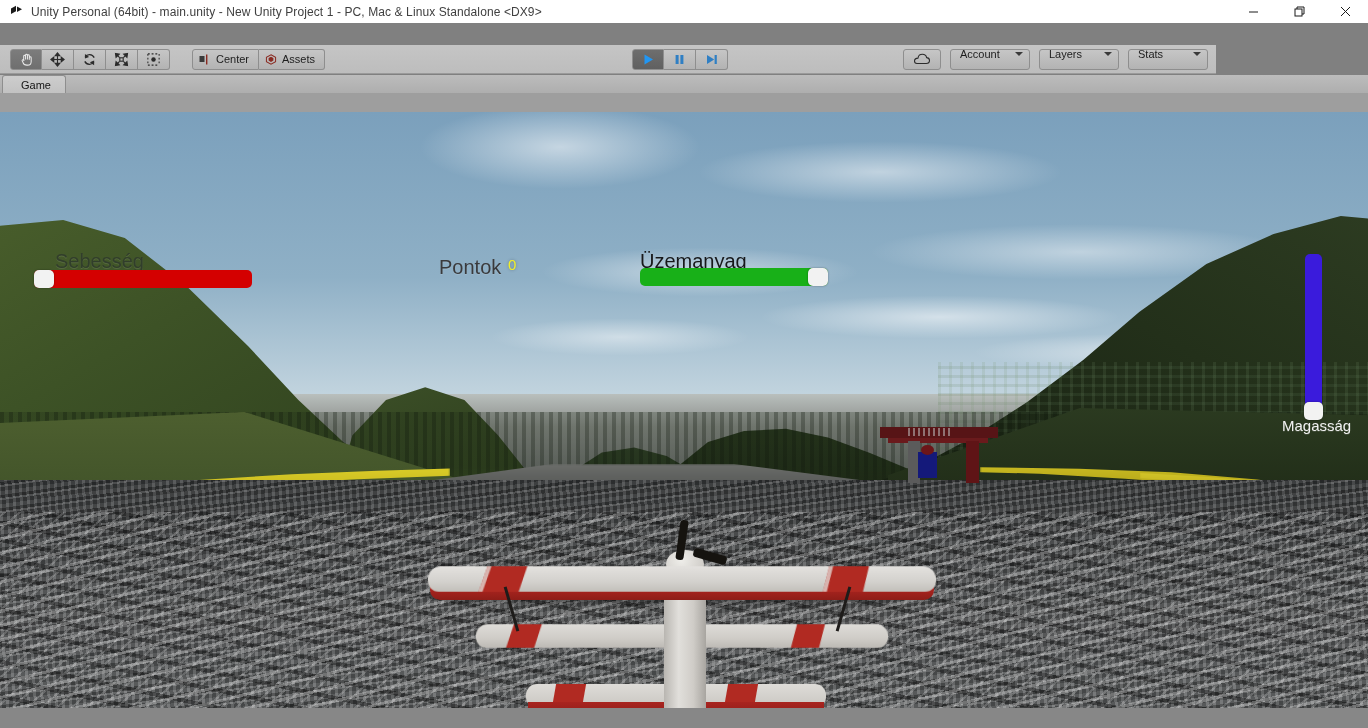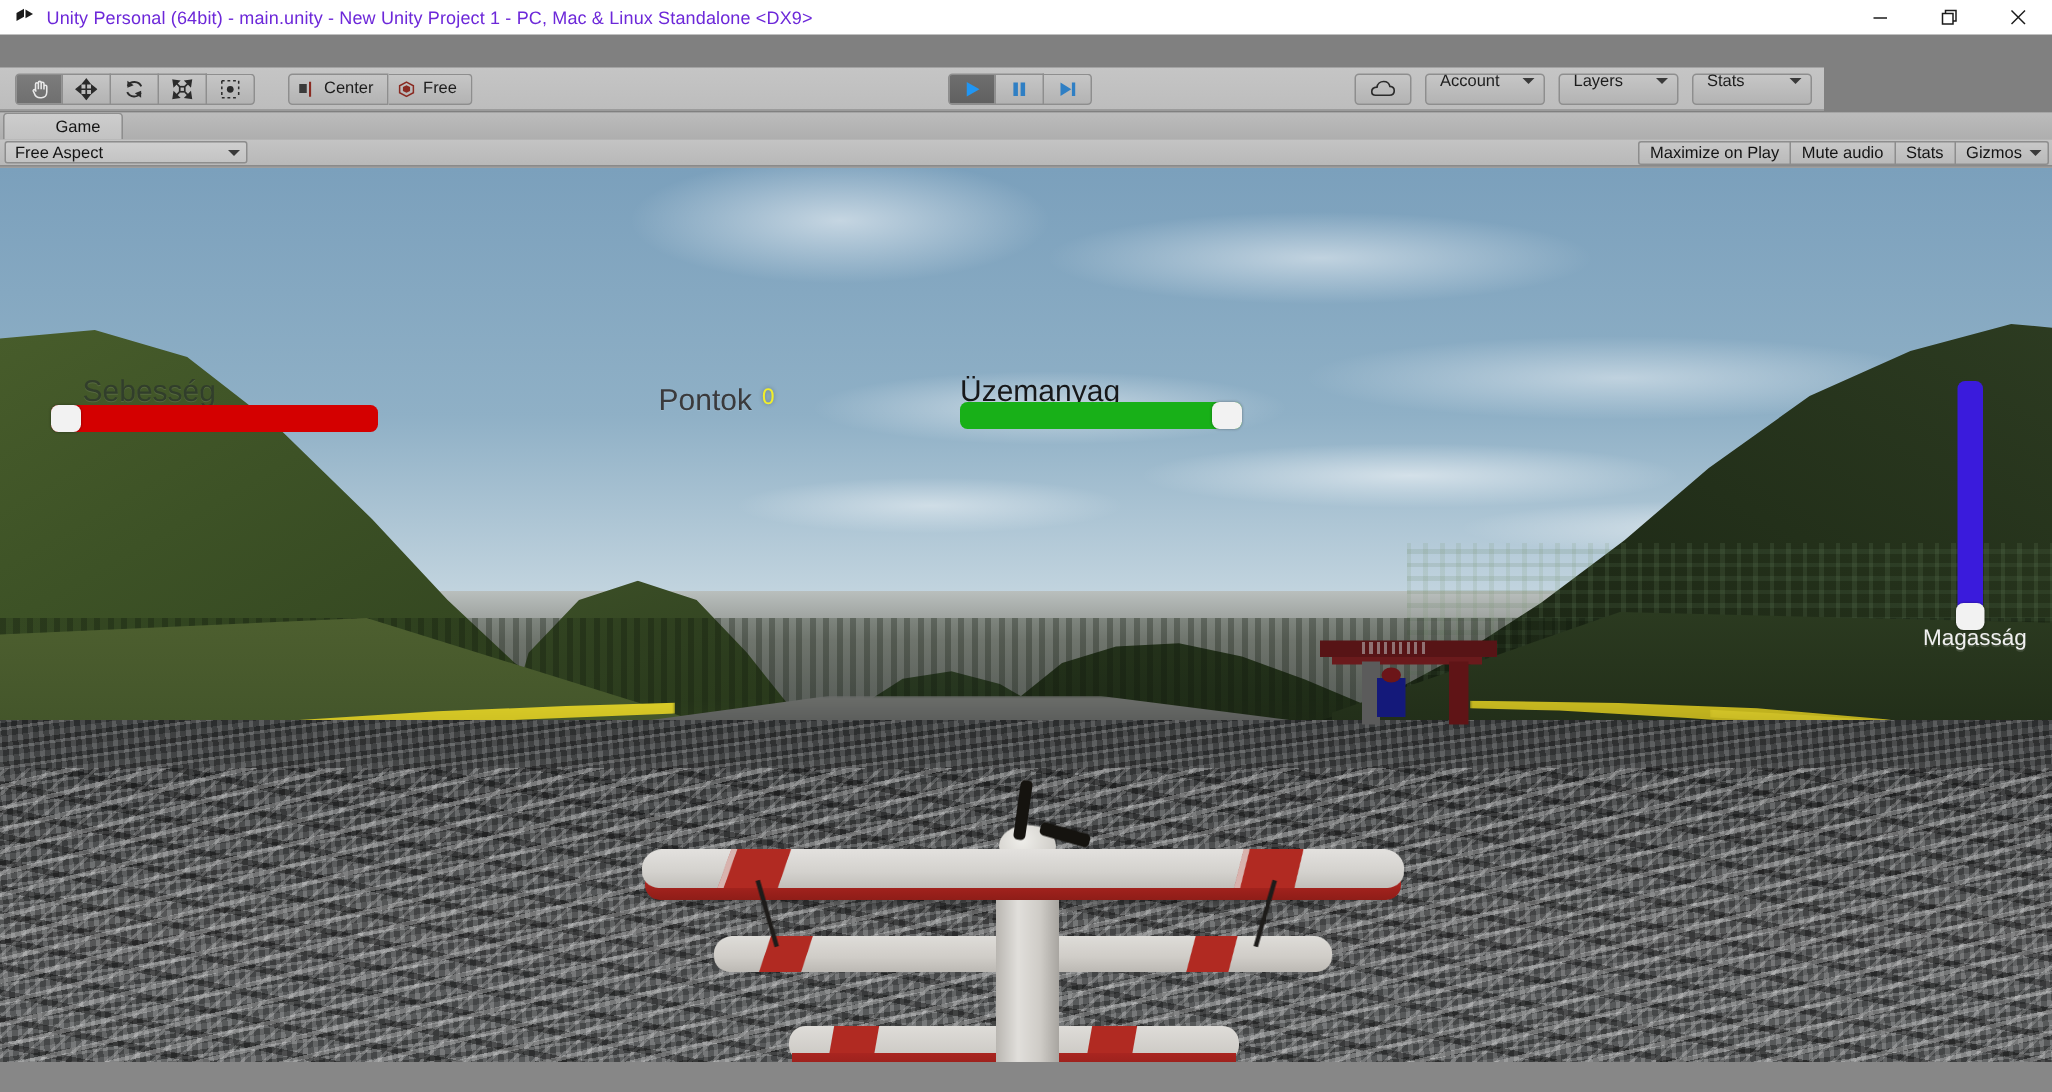--- a/index.html
+++ b/index.html
@@ -17,21 +17,21 @@
     position: absolute; left: 0; top: 0; width: 1368px; height: 23px;
     background: #ffffff;
     display: flex; align-items: center;
   }
   .title-logo {
     width: 16px; height: 16px; margin-left: 8px; margin-right: 7px;
     flex: 0 0 auto; position: relative;
   }
   .title-logo svg { display: block; }
   .title-text {
-    font-size: 12px; color: #6d28d9; white-space: nowrap;
+    font-size: 12px; color: #404040; white-space: nowrap;
     letter-spacing: 0.1px;
   }
   .win-btns { margin-left: auto; display: flex; height: 23px; }
   .win-btn {
     width: 46px; height: 23px; display: flex; align-items: center; justify-content: center;
     color: #1b1b1b;
   }
   .win-btn svg { display: block; }
 
   
@@ -114,21 +114,21 @@
   .panel {
     position: absolute; left: 0; top: 75px; width: 1368px; height: 653px;
     background: #9e9e9e;
   }
   .tabrow {
     position: absolute; left: 0; top: 0; width: 1368px; height: 18px;
     background: linear-gradient(#bcbcbc,#aeaeae);
   }
   .tab {
     position: absolute; left: 2px; top: 0; height: 18px;
-    padding: 0 14px 0 19px;
+    padding: 0 14px 0 3px;
     background: linear-gradient(#cdcdcd,#c2c2c2);
     border: 1px solid #8e8e8e; border-bottom: none;
     border-radius: 3px 3px 0 0;
     display: flex; align-items: center; gap: 5px;
     font-size: 11px; color: #141414;
   }
   .tab-icon { width: 10px; height: 10px; display:block; }
 
   .viewbar {
     position: absolute; left: 0; top: 18px; width: 1368px; height: 18px;
@@ -503,21 +503,21 @@
           <rect x="0.5" y="2" width="5" height="6" fill="#3a3a3a"></rect>
           <rect x="7" y="0.5" width="1.4" height="10" fill="#8a2b22"></rect>
         </svg>
         <span>Center</span>
       </div>
       <div class="pivot-btn">
         <svg width="12" height="11" viewBox="0 0 12 12">
           <polygon points="6,0.8 11,3.5 11,8.5 6,11.2 1,8.5 1,3.5" fill="none" stroke="#8a2b22" stroke-width="1.1"></polygon>
           <polygon points="6,3 8.6,4.4 8.6,7.2 6,8.6 3.4,7.2 3.4,4.4" fill="#8a2b22"></polygon>
         </svg>
-        <span>Free</span>
+        <span>Assets</span>
       </div>
     </div>
 
     <div class="tb-play">
       <div class="play-btn playing">
         <svg width="13" height="13" viewBox="0 0 13 13">
             <polygon points="2.5,1.6 11,6.5 2.5,11.4" fill="#2196f3"></polygon>
           </svg>
       </div>
       <div class="play-btn">
@@ -559,35 +559,20 @@
 
     <div class="tabrow">
       <div class="tab">
         <svg class="tab-icon" viewBox="0 0 10 10">
           <path d="M5 0.6A4.4 4.4 0 1 0 5 9.4 3.3 3.3 0 0 1 5 0.6z" fill="#2b2b2b"></path>
         </svg>
         <span>Game</span>
       </div>
     </div>
 
-    <div class="viewbar">
-      <div class="aspect-select">
-        <span>Free Aspect</span>
-        <span class="caret"></span>
-      </div>
-      <div class="viewbar-right">
-        <div class="vb-btn">Maximize on Play</div>
-        <div class="vb-btn">Mute audio</div>
-        <div class="vb-btn">Stats</div>
-        <div class="vb-btn last">
-          <span>Gizmos</span>
-          <span class="caret"></span>
-        </div>
-      </div>
-    </div>
 
     <div class="gameview">
 
       <div class="sky"></div>
       <div class="groundfar"></div>
 
       <div class="mtn mtn-left"></div>
       <div class="mtn mtn-left2"></div>
       <div class="mtn mtn-mid-l"></div>
       <div class="mtn mtn-mid-r"></div>

